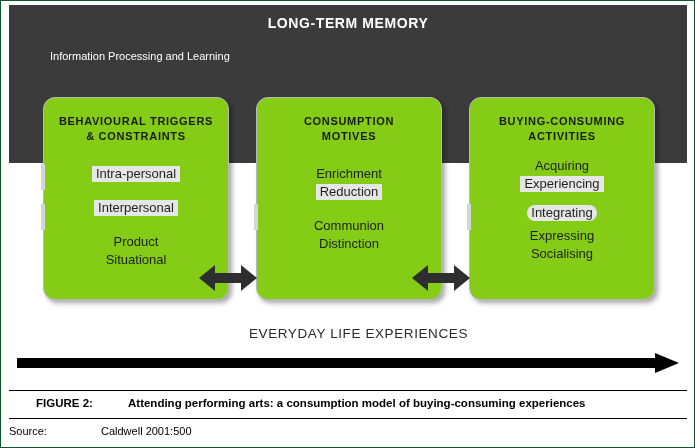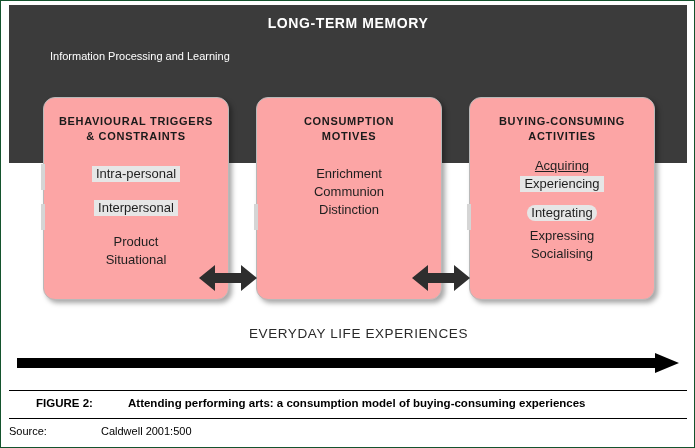--- a/index.html
+++ b/index.html
@@ -61,21 +61,21 @@
     height: 222px;
     background: #ffffff;
   }
 
   
   .box {
     position: absolute;
     top: 96px;
     width: 186px;
     height: 203px;
-    background: #fca5a5;
+    background: #84cc16;
     border: 1px solid #b9b9b9;
     border-radius: 12px;
     box-shadow: 3px 3px 5px rgba(0,0,0,0.35);
     box-sizing: border-box;
   }
   .box.b1 { left: 42px; }
   .box.b2 { left: 255px; }
   .box.b3 { left: 468px; }
 
   .box-heading {
@@ -219,33 +219,34 @@
   </div>
 
   <div class="box b2">
     <div class="edge-mark" style="left:-3px; top:106px;"></div>
     <div class="box-heading">
       <div>CONSUMPTION</div>
       <div>MOTIVES</div>
     </div>
     <div class="box-items">
       <div class="item-row"><span class="box-item">Enrichment</span></div>
+      <div class="item-row"><span class="box-item shade">Reduction</span></div>
       <div class="item-row"><span class="box-item">Communion</span></div>
       <div class="item-row"><span class="box-item">Distinction</span></div>
     </div>
   </div>
 
   <div class="box b3">
     <div class="edge-mark" style="left:-3px; top:106px;"></div>
     <div class="box-heading">
       <div>BUYING-CONSUMING</div>
       <div>ACTIVITIES</div>
     </div>
     <div class="box-items" style="top:58px;">
-      <div class="item-row"><span class="box-item" style="margin-bottom:24px;text-decoration:underline;">Acquiring</span></div>
+      <div class="item-row"><span class="box-item" style="margin-bottom:24px;">Acquiring</span></div>
       <div class="item-row"><span class="box-item shade" style="margin-bottom:11px;">Experiencing</span></div>
       <div class="item-row"><span class="box-item shade" style="margin-bottom:5px;border-radius:8px;">Integrating</span></div>
       <div class="item-row"><span class="box-item" style="margin-bottom:11px;">Expressing</span></div>
       <div class="item-row"><span class="box-item" style="margin-bottom:4px;">Socialising</span></div>
     </div>
   </div>
 
   <div class="double-arrow a1">
     <svg width="58" height="30" viewBox="0 0 58 30" aria-hidden="true">
       <polygon points="0,15 16,2 16,10 42,10 42,2 58,15 42,28 42,20 16,20 16,28" fill="#2e2e2e"></polygon>

